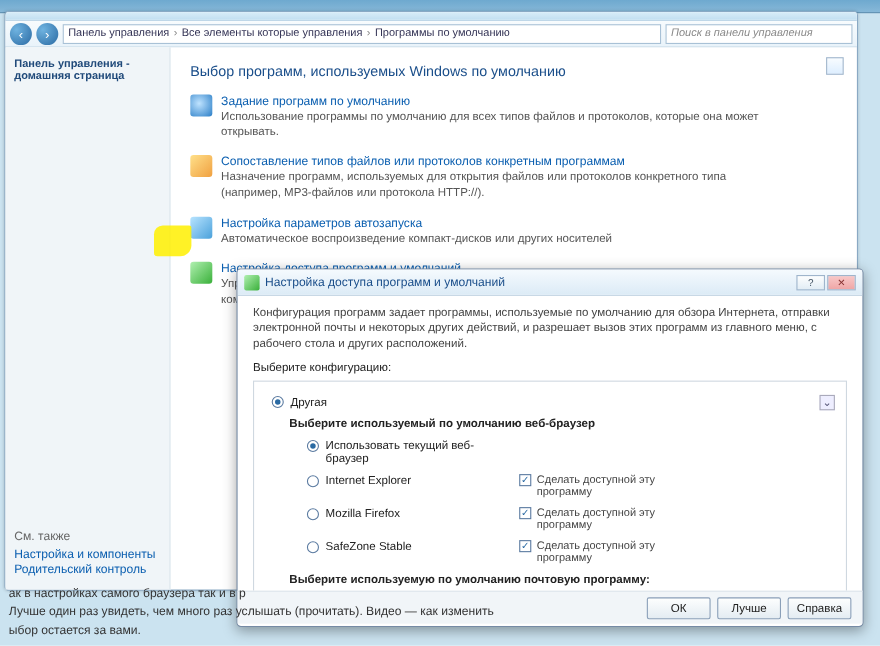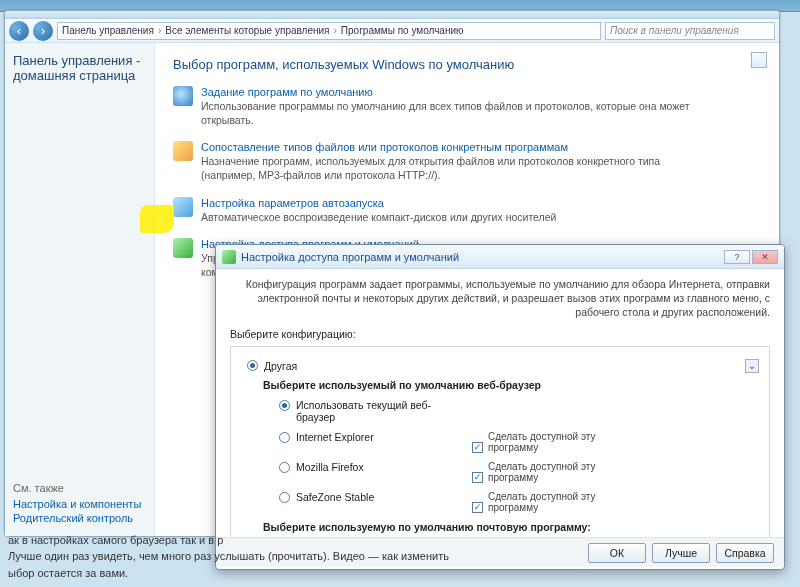--- a/index.html
+++ b/index.html
@@ -9,21 +9,21 @@
   
   .cp-window { position:absolute; left:4px; top:10px; width:776px; height:527px; background:#fff; border:1px solid #8aa9c4; border-radius:4px; box-shadow:0 0 3px rgba(0,0,0,.2); }
   .titlebar-min { height:8px; background:linear-gradient(#d9edf8,#c2dff1); border-bottom:1px solid #b2cfe4; border-radius:3px 3px 0 0; }
   .addr { height:24px; display:flex; align-items:center; background:linear-gradient(#f7fbfd,#e9f3fa); border-bottom:1px solid #cddfec; padding:0 4px; gap:4px; }
   .nav-circle { width:20px; height:20px; border-radius:50%; background:radial-gradient(circle at 30% 30%, #6fb3e0,#2a6aa3); display:flex; align-items:center; justify-content:center; color:#fff; font-size:12px; }
   .crumb-bar { flex:1; height:18px; border:1px solid #a8c1d6; background:#fff; display:flex; align-items:center; padding:0 4px; font-size:10px; color:#335; white-space:nowrap; overflow:hidden; }
   .crumb-sep { margin:0 4px; color:#888; }
   .search-box { width:170px; height:18px; border:1px solid #a8c1d6; background:#fff; display:flex; align-items:center; padding:0 4px; font-size:10px; color:#888; font-style:italic; }
   .cp-body { display:flex; height:calc(100% - 32px); }
   .sidebar { width:150px; background:#f0f5f8; border-right:1px solid #dce6ed; padding:10px 8px; display:flex; flex-direction:column; }
-  .sidebar .home { color:#204a7a; font-size:13px; }
+  .sidebar .home { color:#204a7a; font-size:10px;font-weight:bold; }
   .sidebar-bottom { margin-top:auto; font-size:11px; }
   .sidebar-bottom .hdr { color:#666; margin-bottom:4px; }
   .sidebar-bottom .lnk { color:#0b5fb0; margin:2px 0; cursor:pointer; }
   .main { flex:1; padding:14px 18px; overflow:hidden; }
   h1 { font-size:13px; font-weight:400; color:#1a4e8a; margin:0 0 14px; }
   .item { display:flex; gap:8px; margin-bottom:14px; }
   .item .ico { width:20px; height:20px; flex:none; border-radius:3px; }
   .ico.globe{background:radial-gradient(circle at 40% 40%,#bfe3ff,#2a7ec7);}
   .ico.assoc{background:linear-gradient(135deg,#ffe08a,#f0a040);}
   .ico.auto{background:linear-gradient(135deg,#b8e4ff,#4aa1db);}
@@ -36,32 +36,32 @@
   .hl2 { left:265px; top:458px; width:28px; height:16px; }
   .hl3 { left:529px; top:547px; width:44px; height:18px; }
   
   .dialog { position:absolute; left:215px; top:244px; width:570px; height:326px; background:#fff; border:1px solid #768ba5; border-radius:4px; box-shadow:0 3px 12px rgba(0,0,0,.35); }
   .dlg-title { height:24px; background:linear-gradient(#f5fafe,#dcebf6); border-bottom:1px solid #c2d4e3; border-radius:3px 3px 0 0; display:flex; align-items:center; padding:0 6px; font-size:11px; color:#1a4e8a; }
   .dlg-title .ico-sm{width:14px;height:14px;margin-right:5px;background:linear-gradient(135deg,#b0f0b0,#3ab03a);border-radius:2px;}
   .dlg-title .spacer{flex:1;}
   .win-btn { width:26px; height:14px; border:1px solid #9fb5cc; background:linear-gradient(#fdfefe,#e2edf5); margin-left:2px; font-size:9px; display:flex; align-items:center; justify-content:center; color:#456; }
   .win-btn.close{background:linear-gradient(#f8c8c8,#efa6a6);color:#833;}
   .dlg-body { padding:8px 14px; height:calc(100% - 56px); overflow:hidden; }
-  .dlg-intro { font-size:10.5px; color:#444; line-height:1.35; margin-bottom:8px;text-align:right; }
+  .dlg-intro { font-size:10.5px; color:#444; line-height:1.35; margin-bottom:8px; }
   .dlg-sub { font-size:10.5px; color:#222; margin-bottom:6px; }
   .config-box { border:1px solid #cfd8e0; height:208px; overflow:auto; padding:6px 10px; font-size:10.5px; }
   .radio-row { display:flex; align-items:center; gap:6px; margin:6px 0 6px 6px; }
   .radio-dot { width:11px; height:11px; border:1px solid #5a7aa0; border-radius:50%; background:#fff; display:flex; align-items:center; justify-content:center; }
   .radio-dot.sel::after { content:""; width:5px; height:5px; border-radius:50%; background:#2a6aa3; }
   .expand-ico { margin-left:auto; width:14px; height:14px; border:1px solid #aab; background:#eef; font-size:10px; display:flex; align-items:center; justify-content:center; color:#557; }
   .section-head { font-weight:700; margin:6px 0 4px 22px; font-size:10.5px; }
   .browser-row { display:flex; align-items:flex-start; margin:8px 0 8px 38px; gap:6px; }
   .browser-row .radio-dot { margin-top:1px; }
   .browser-row .name { flex:none; width:170px; }
-  .chk-wrap { display:flex; align-items:flex-end; gap:5px; font-size:10px; color:#444; width:160px; }
+  .chk-wrap { display:flex; align-items:flex-start; gap:5px; font-size:10px; color:#444; width:160px; }
   .chk { width:11px; height:11px; border:1px solid #5a7aa0; background:#fff; display:flex; align-items:center; justify-content:center; font-size:9px; color:#2a6aa3; flex:none; }
   .chk.on::after{content:"✓";}
   .dlg-buttons { height:30px; border-top:1px solid #dde5ec; background:#f1f5f8; display:flex; align-items:center; justify-content:flex-end; gap:6px; padding:0 10px; }
   .btn { min-width:58px; height:20px; border:1px solid #8a9fb8; background:linear-gradient(#fdfefe,#e4ecf2); font-size:10.5px; display:flex; align-items:center; justify-content:center; cursor:pointer; border-radius:2px; }
   .ext-text{ position:absolute; left:0; bottom:6px; font-size:11px; color:#333; padding:0 8px; line-height:1.5; }
   .refresh-ico{position:absolute; right:12px; top:41px; width:16px;height:16px;border:1px solid #9fb5cc;background:linear-gradient(#f8fcff,#def);}
 </style>
 </head>
 <body>
 

